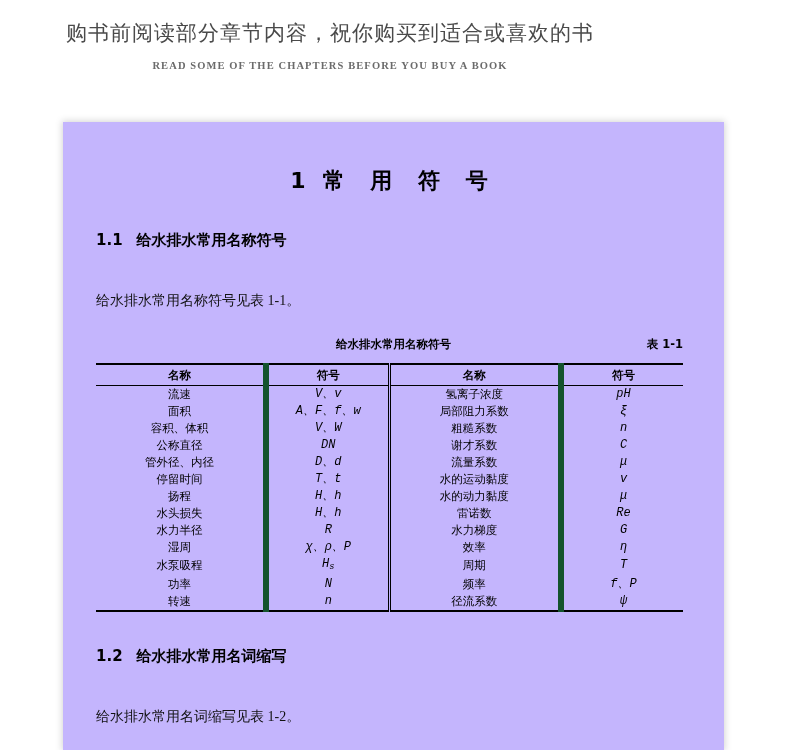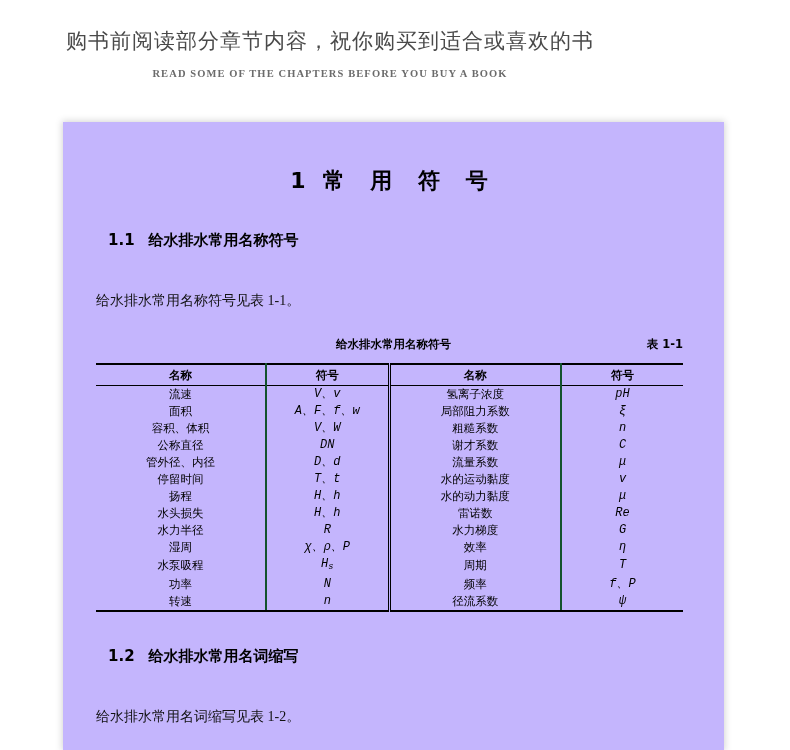--- a/index.html
+++ b/index.html
@@ -11,21 +11,21 @@
     width: 790px;
     height: 750px;
     overflow: hidden;
     font-family: "Liberation Serif", "DejaVu Serif", serif;
     color: #1a1a1a;
   }
 
   
   .banner {
     width: 660px;
-    padding-top: 24px;
+    padding-top: 16px;
     text-align: center;
   }
   .banner-cn {
     font-family: "DejaVu Sans", "Liberation Sans", sans-serif;
     font-size: 21px;
     font-weight: 300;
     letter-spacing: 1px;
     color: #4a4a4a;
     line-height: 34px;
     white-space: nowrap;
@@ -76,21 +76,21 @@
   .chap-title .num { margin-right: 16px; }
   .chap-title .cn { letter-spacing: 9px; }
 
   .sec-head {
     font-family: "DejaVu Sans", "Liberation Sans", sans-serif;
     font-size: 15px;
     font-weight: 700;
     color: #000;
     margin-top: 35px;
   }
-  .sec-head .sec-num { margin-right: 14px; margin-left: 12px; }
+  .sec-head .sec-num { margin-right: 14px; }
 
   .para {
     font-size: 14px;
     margin-top: 42px;
     color: #111;
   }
 
   
   .tbl-cap-row {
     position: relative;
@@ -148,21 +148,21 @@
     font-size: 11.5px;
     color: #000;
   }
   table.symtbl td.sy {
     font-family: Liberation Mono, monospace;
     font-size: 12px;
     font-style: italic;
     color: #000;
   }
   
-  table.symtbl th.vl, table.symtbl td.vl { border-left: 2px solid #14532d; }
+  table.symtbl th.vl, table.symtbl td.vl { border-left: 6px solid #14532d; }
   table.symtbl th.dbl, table.symtbl td.dbl {
     border-left: 3px double #000;
   }
   
   table.symtbl thead tr { border-top: 2.5px solid #000; }
   table.symtbl thead tr th { border-bottom: 1.6px solid #000; }
   table.symtbl tbody tr.last td { border-bottom: 2.5px solid #000; }
 
   .sub { font-size: 0.72em; vertical-align: -0.22em; font-style: italic; }
 </style>

